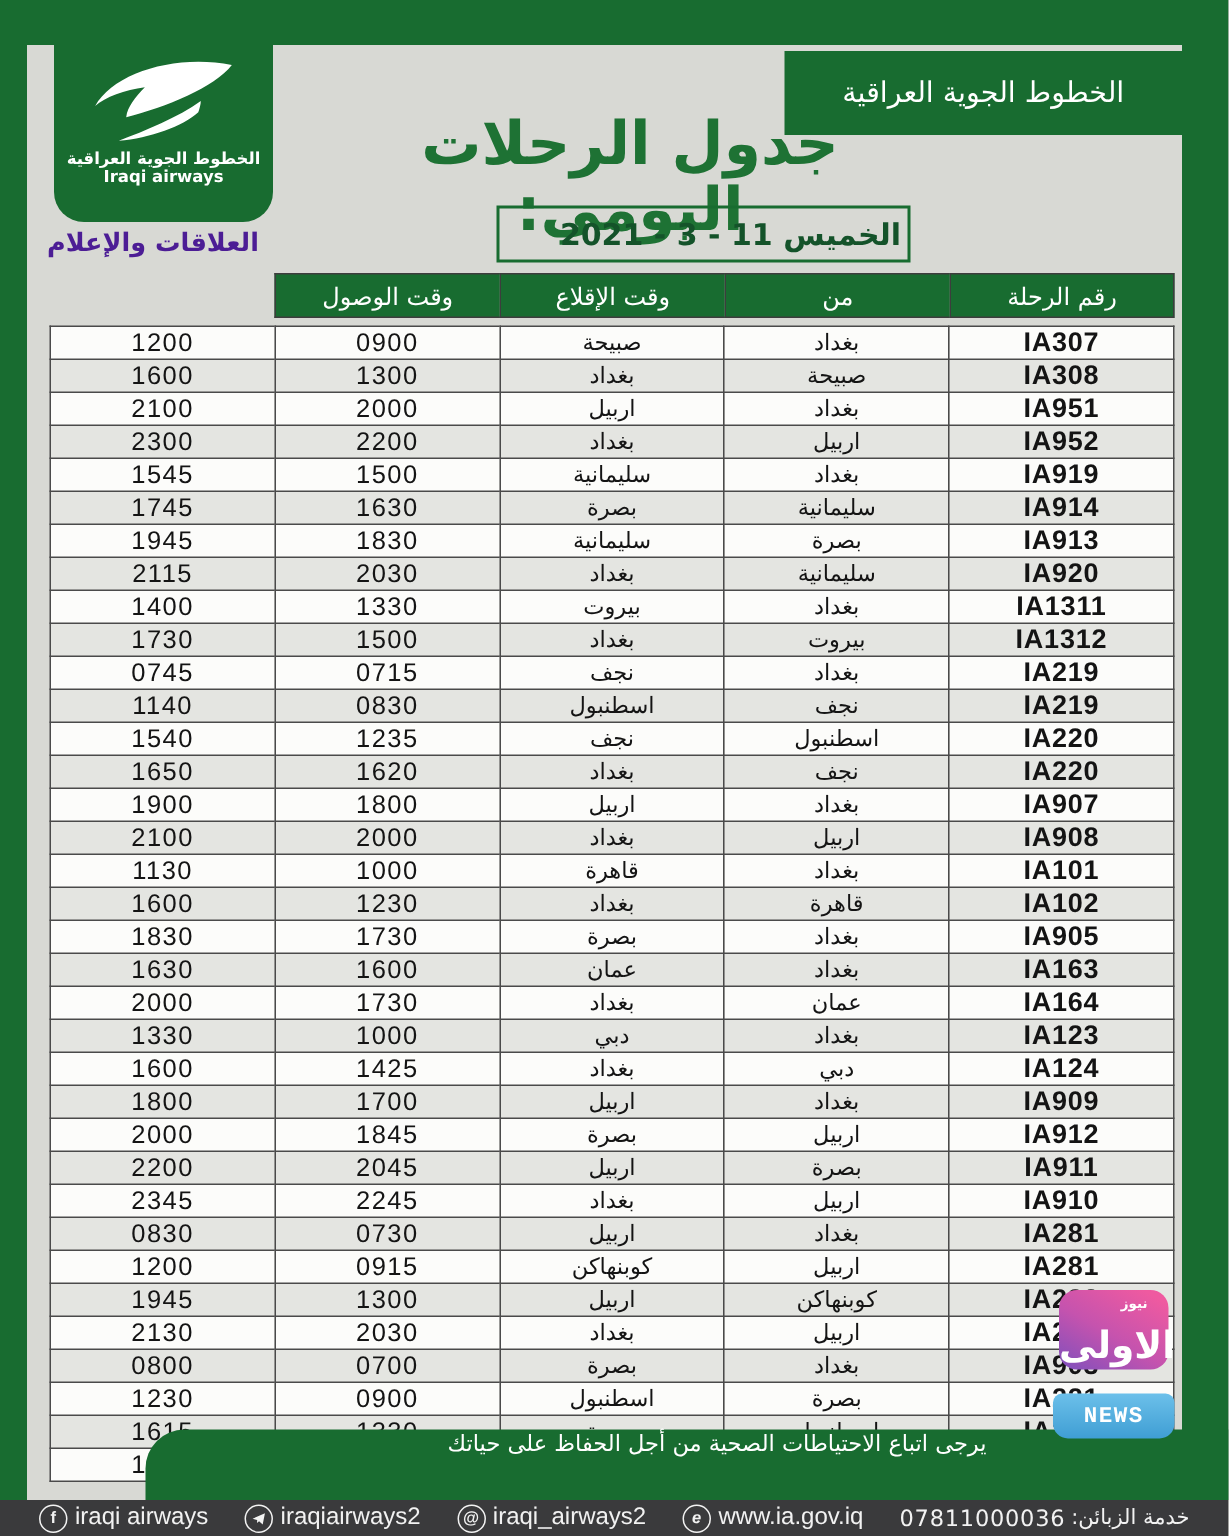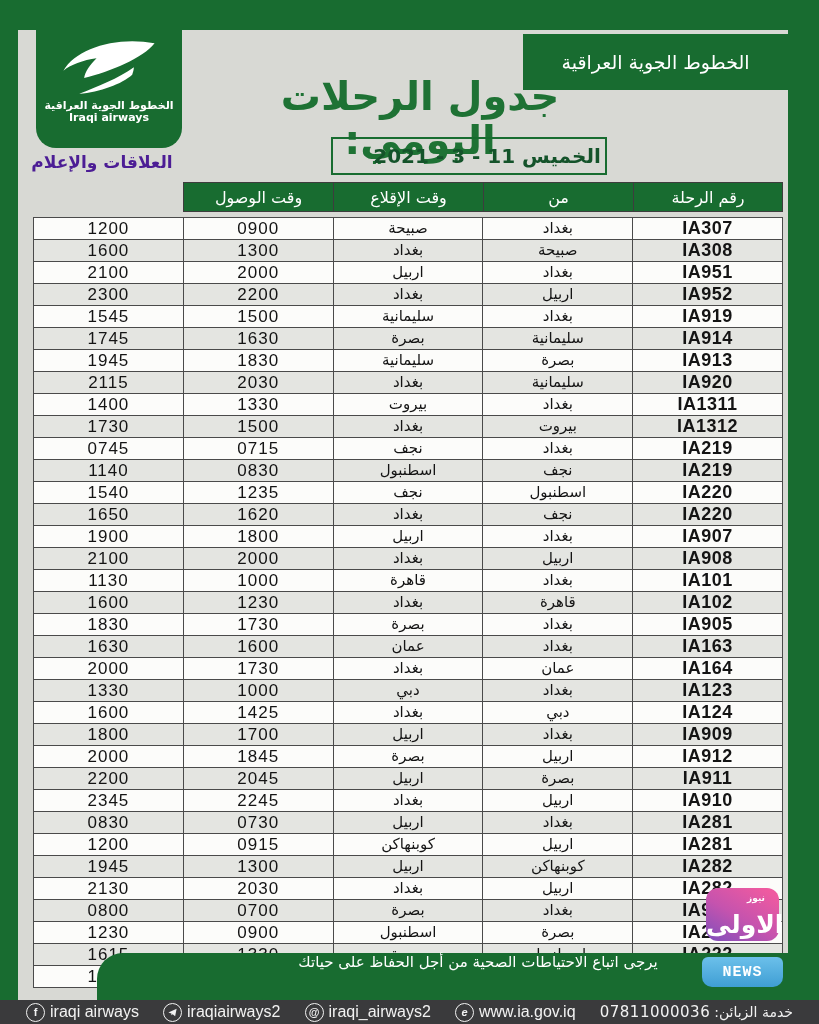--- a/index.html
+++ b/index.html
@@ -56,21 +56,21 @@
   .social-bar{position:absolute;left:0;top:1000px;width:819px;height:24px;background:#3a3a3c;
     display:flex;align-items:center;justify-content:space-between;padding:0 26px;box-sizing:border-box;
     color:#f2f2f2;font-family:"Liberation Sans","DejaVu Sans",sans-serif;font-size:16px;}
   .social-item{display:flex;align-items:center;gap:5px;white-space:nowrap;}
   .circle-icon{width:17px;height:17px;border:1.5px solid #f2f2f2;border-radius:50%;
     display:flex;align-items:center;justify-content:center;font-size:11px;font-weight:bold;line-height:1;}
   .cs{direction:rtl;font-size:14px;display:flex;align-items:center;gap:4px;font-family:"DejaVu Sans",sans-serif;}
   .cs .num{font-size:15px;letter-spacing:.5px;}
 
   
-  .watermark{position:absolute;left:702px;top:888px;width:81px;z-index:5;}
+  .watermark{position:absolute;left:702px;top:860px;width:81px;z-index:5;}
   .wm-square{margin:0 auto;width:73px;height:53px;border-radius:12px;
     background:linear-gradient(210deg,#ef5aa0 10%,#c553ae 55%,#7e4fbc 100%);
     position:relative;color:#fff;text-align:center;}
   .wm-small{position:absolute;top:5px;right:14px;font-size:9px;font-weight:bold;}
   .wm-big{position:absolute;bottom:4px;left:0;right:0;font-size:25px;font-weight:bold;line-height:1;}
   .wm-band{margin-top:16px;width:81px;height:30px;border-radius:6px 6px 10px 10px;
     background:linear-gradient(180deg,#6cc0ea,#3f9ed4);display:flex;align-items:center;justify-content:center;
     color:#fff;font-weight:bold;font-size:15px;letter-spacing:1px;font-family:Liberation Mono, monospace;}
 </style>
 </head>

